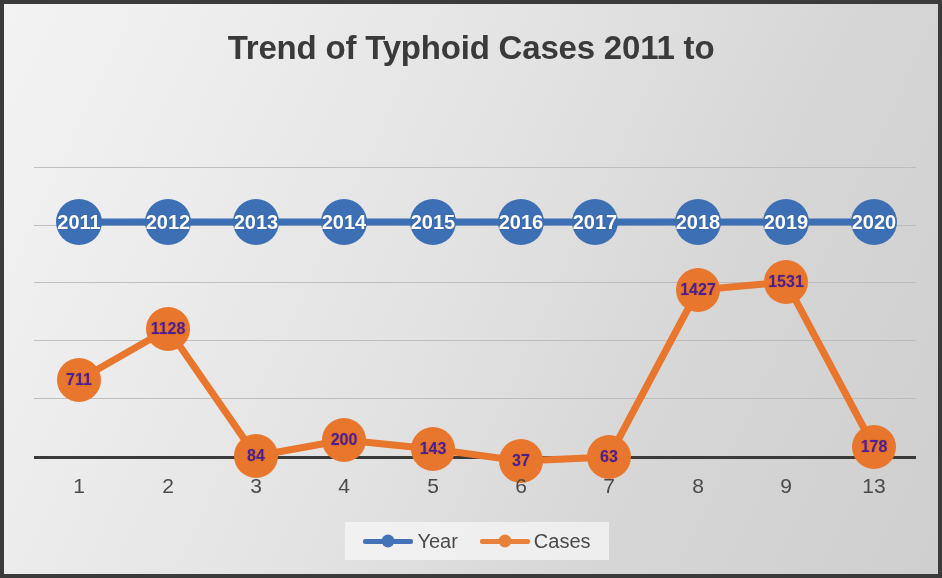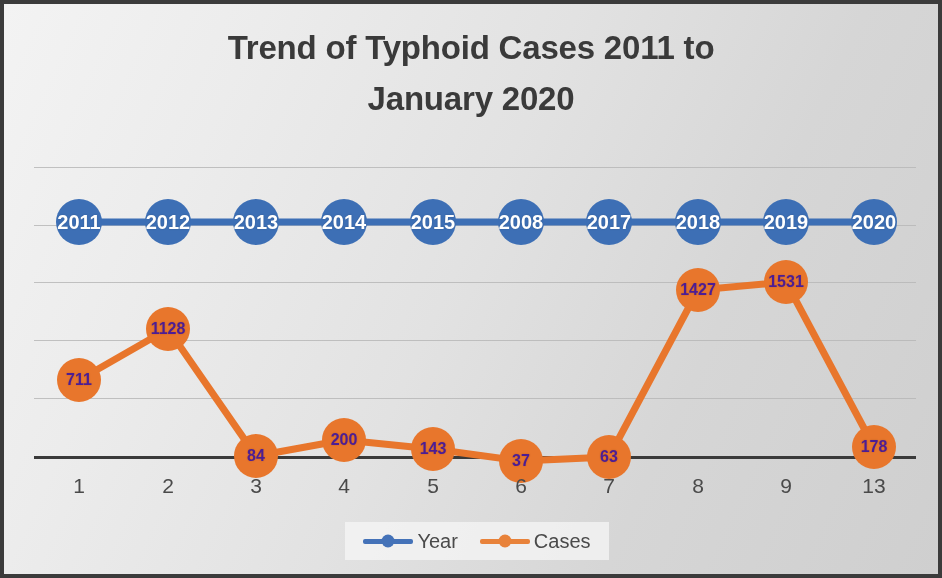--- a/index.html
+++ b/index.html
@@ -165,21 +165,20 @@
   }
 </style>
 </head>
 <body>
 
 <div id="root">
   <div id="chart-surface">
 
     <div id="chart-title">
       <div>Trend of Typhoid Cases 2011 to</div>
-      <div>January 2020</div>
     </div>
 
     <div id="plot-area">
       <div class="gridline" style="top:13px"></div>
       <div class="gridline" style="top:71px"></div>
       <div class="gridline" style="top:128px"></div>
       <div class="gridline" style="top:186px"></div>
       <div class="gridline" style="top:244px"></div>
       <div id="axis-line" style="top:302px"></div>
 
@@ -197,23 +196,23 @@
       <div class="marker marker-year" style="left:222px; top:68px;">
           <span class="marker-label">2013</span>
         </div>
       <div class="marker marker-year" style="left:310px; top:68px;">
           <span class="marker-label">2014</span>
         </div>
       <div class="marker marker-year" style="left:399px; top:68px;">
           <span class="marker-label">2015</span>
         </div>
       <div class="marker marker-year" style="left:487px; top:68px;">
-          <span class="marker-label">2008</span>
-        </div>
-      <div class="marker marker-year" style="left:575px; top:68px;text-decoration:underline;">
+          <span class="marker-label">2016</span>
+        </div>
+      <div class="marker marker-year" style="left:561px; top:68px;text-decoration:underline;">
           <span class="marker-label">2017</span>
         </div>
       <div class="marker marker-year" style="left:664px; top:68px;">
           <span class="marker-label">2018</span>
         </div>
       <div class="marker marker-year" style="left:752px; top:68px;">
           <span class="marker-label">2019</span>
         </div>
       <div class="marker marker-year" style="left:840px; top:68px;">
           <span class="marker-label">2020</span>

